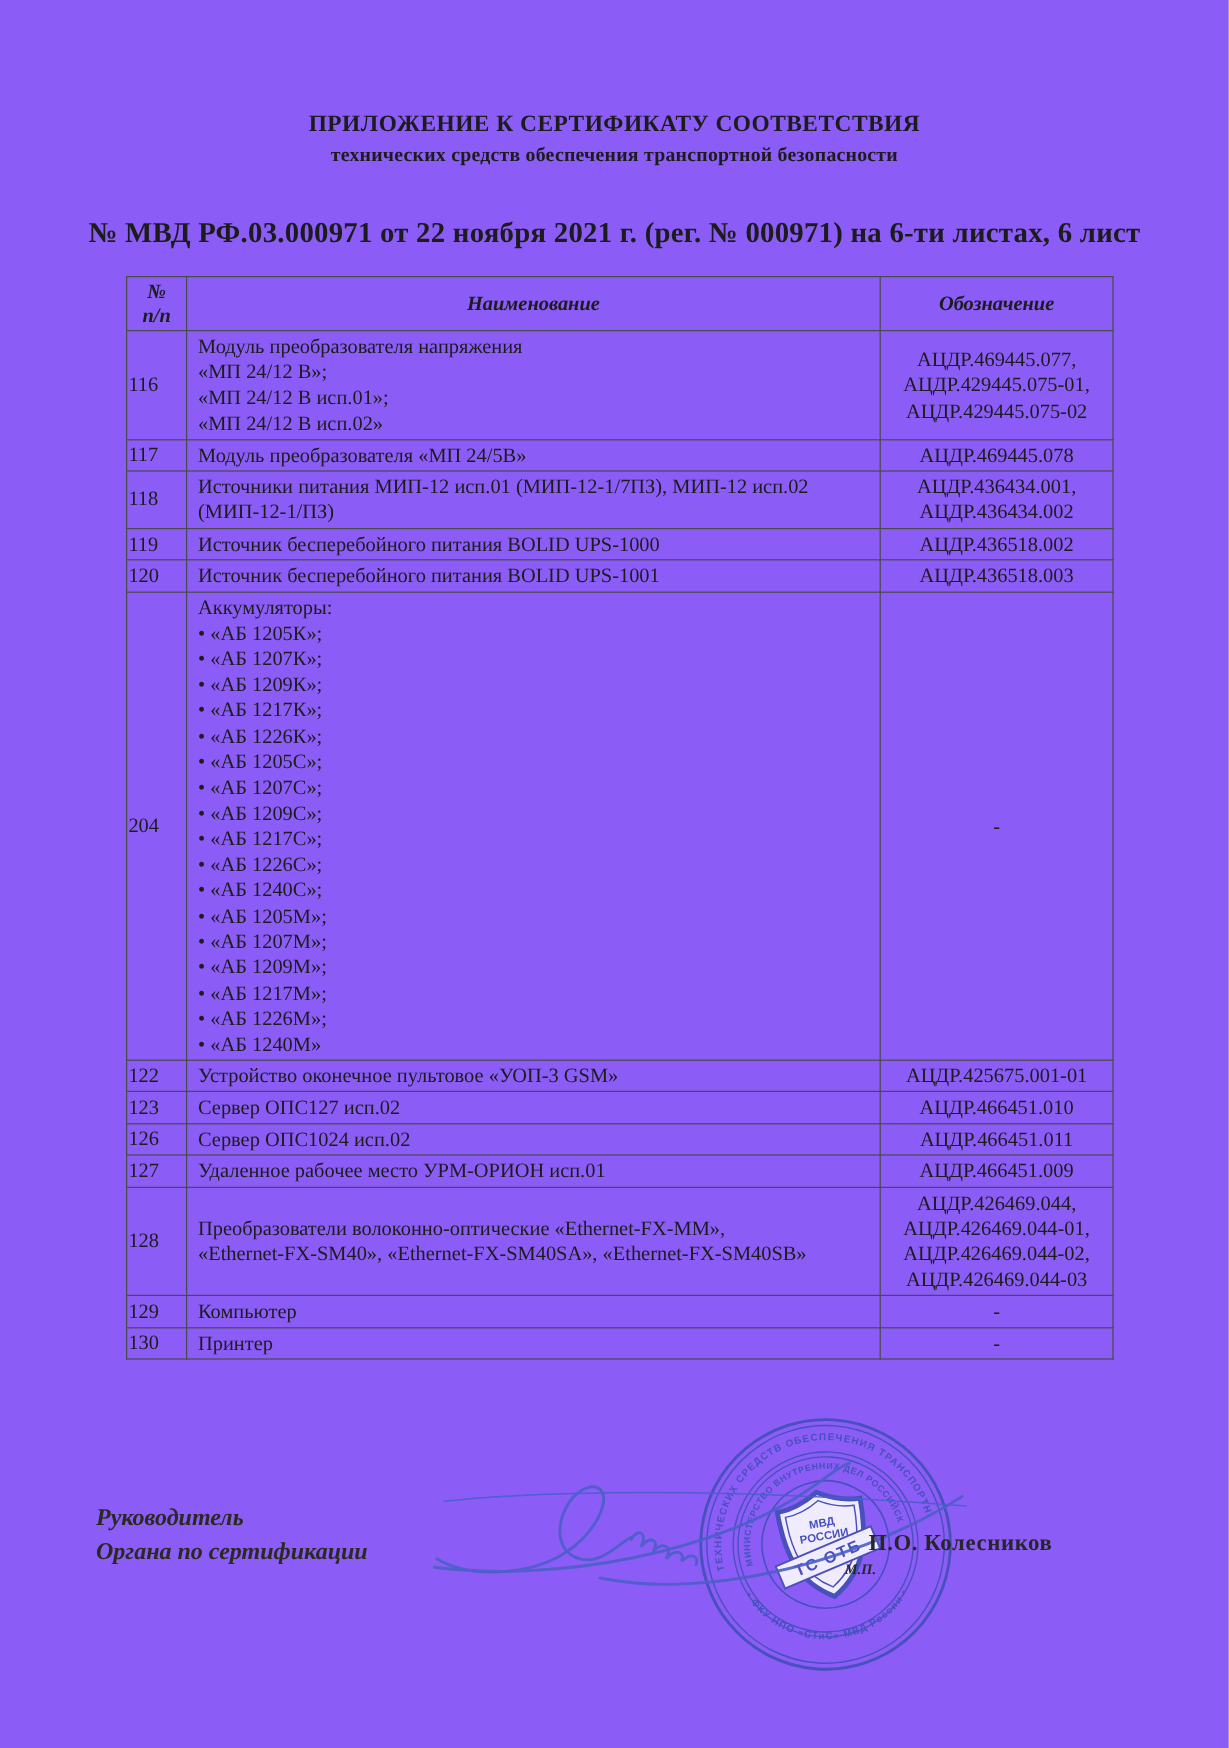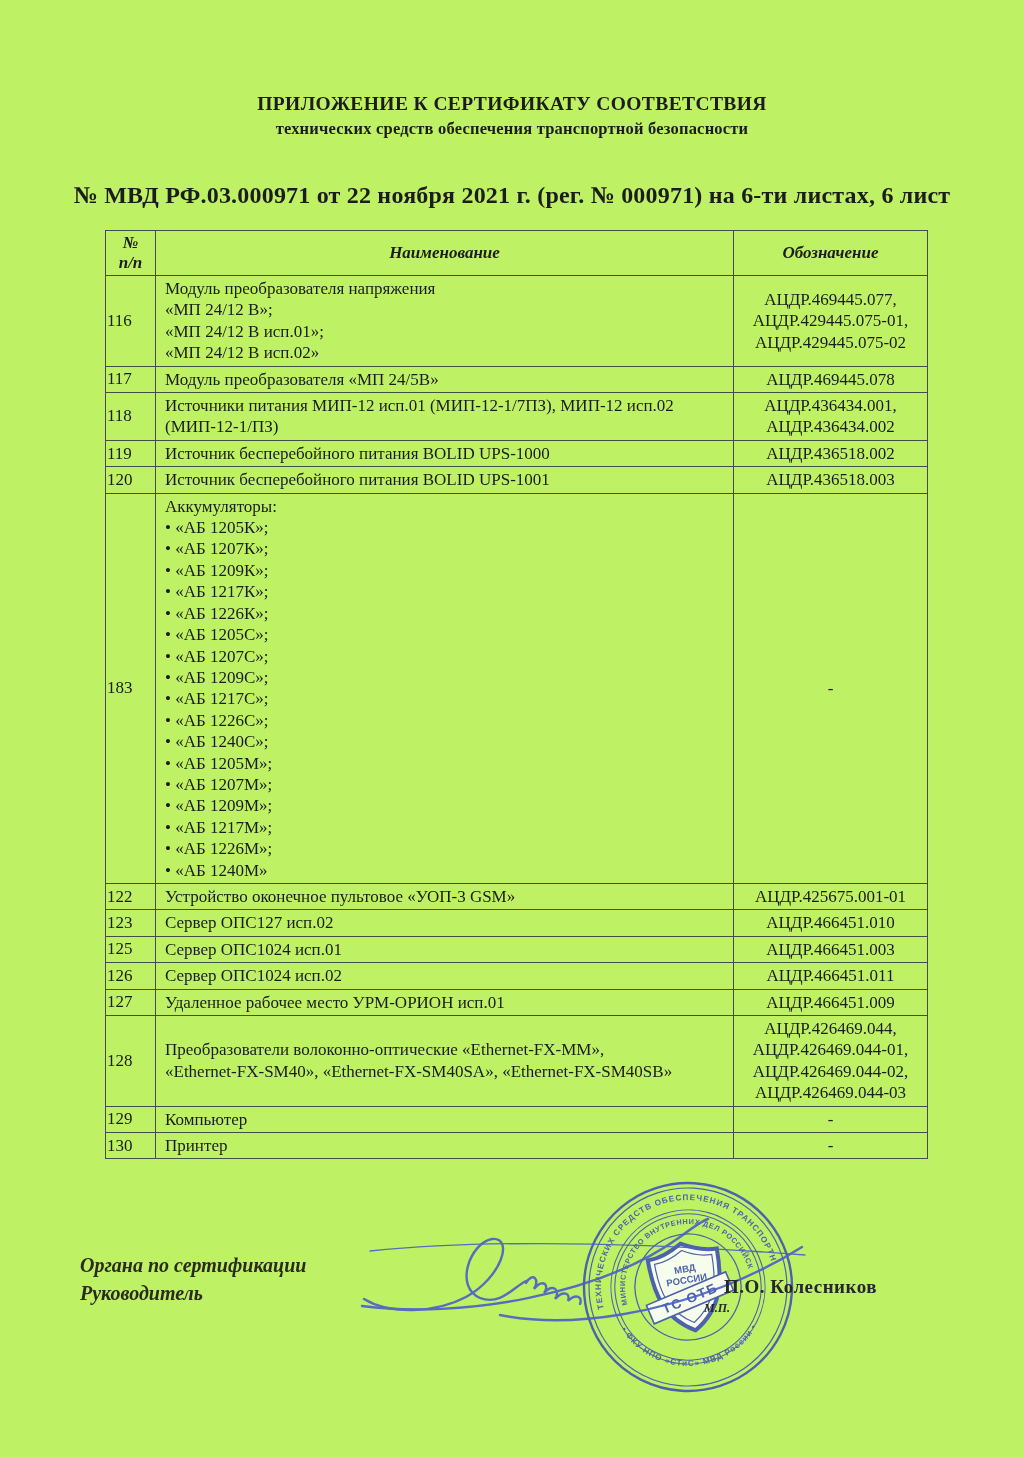--- a/index.html
+++ b/index.html
@@ -5,21 +5,21 @@
   * { margin:0; padding:0; box-sizing:border-box; }
   html,body { width:1024px; height:1457px; }
   body {
     font-family:"Liberation Serif", serif;
     color:#1c1c1c;
     background:#ffffff;
   }
   .page {
     position:relative;
     width:1024px; height:1457px;
-    background:#bef264;
+    background:#8b5cf6;
     overflow:hidden;
   }
   
   .doc-header { position:absolute; top:93px; left:0; width:100%; text-align:center; }
   .title-main { font-size:19.5px; font-weight:bold; letter-spacing:.4px; }
   .title-sub  { font-size:16.5px; font-weight:bold; margin-top:4px; letter-spacing:.2px; }
   .reg-line   { position:absolute; top:182px; left:0; width:100%; text-align:center;
                 font-size:24px; font-weight:bold; letter-spacing:.2px; }
   
   table.cert {
@@ -116,21 +116,21 @@
           <td class="cell-num">119</td>
           <td class="cell-name">Источник бесперебойного питания BOLID UPS-1000</td>
           <td class="cell-des">АЦДР.436518.002</td>
         </tr>
         <tr>
           <td class="cell-num">120</td>
           <td class="cell-name">Источник бесперебойного питания BOLID UPS-1001</td>
           <td class="cell-des">АЦДР.436518.003</td>
         </tr>
         <tr>
-          <td class="cell-num">183</td>
+          <td class="cell-num">204</td>
           <td class="cell-name">Аккумуляторы:
 • «АБ 1205К»;
 • «АБ 1207К»;
 • «АБ 1209К»;
 • «АБ 1217К»;
 • «АБ 1226К»;
 • «АБ 1205С»;
 • «АБ 1207С»;
 • «АБ 1209С»;
 • «АБ 1217С»;
@@ -148,25 +148,20 @@
           <td class="cell-num">122</td>
           <td class="cell-name">Устройство оконечное пультовое «УОП-3 GSM»</td>
           <td class="cell-des">АЦДР.425675.001-01</td>
         </tr>
         <tr>
           <td class="cell-num">123</td>
           <td class="cell-name">Сервер ОПС127 исп.02</td>
           <td class="cell-des">АЦДР.466451.010</td>
         </tr>
         <tr>
-          <td class="cell-num">125</td>
-          <td class="cell-name">Сервер ОПС1024 исп.01</td>
-          <td class="cell-des">АЦДР.466451.003</td>
-        </tr>
-        <tr>
           <td class="cell-num">126</td>
           <td class="cell-name">Сервер ОПС1024 исп.02</td>
           <td class="cell-des">АЦДР.466451.011</td>
         </tr>
         <tr>
           <td class="cell-num">127</td>
           <td class="cell-name">Удаленное рабочее место УРМ-ОРИОН исп.01</td>
           <td class="cell-des">АЦДР.466451.009</td>
         </tr>
         <tr>
@@ -185,22 +180,22 @@
         </tr>
         <tr>
           <td class="cell-num">130</td>
           <td class="cell-name">Принтер</td>
           <td class="cell-des">-</td>
         </tr>
       </tbody>
   </table>
 
   <div class="role-block">
+    <div>Руководитель</div>
     <div>Органа по сертификации</div>
-    <div>Руководитель</div>
   </div>
 
   <div class="stamp-wrap">
     <svg width="222" height="222" viewBox="0 0 222 222">
       <defs>
         <path id="arcOuterTop" d="M 24,111 A 87,87 0 0 1 198,111"></path>
         <path id="arcOuterBottom" d="M 32,111 A 79,79 0 0 0 190,111"></path>
         <path id="arcInnerTop" d="M 48,111 A 63,63 0 0 1 174,111"></path>
       </defs>
       <g transform="rotate(-18 111 111)" stroke="#3e4fb6" fill="none">

